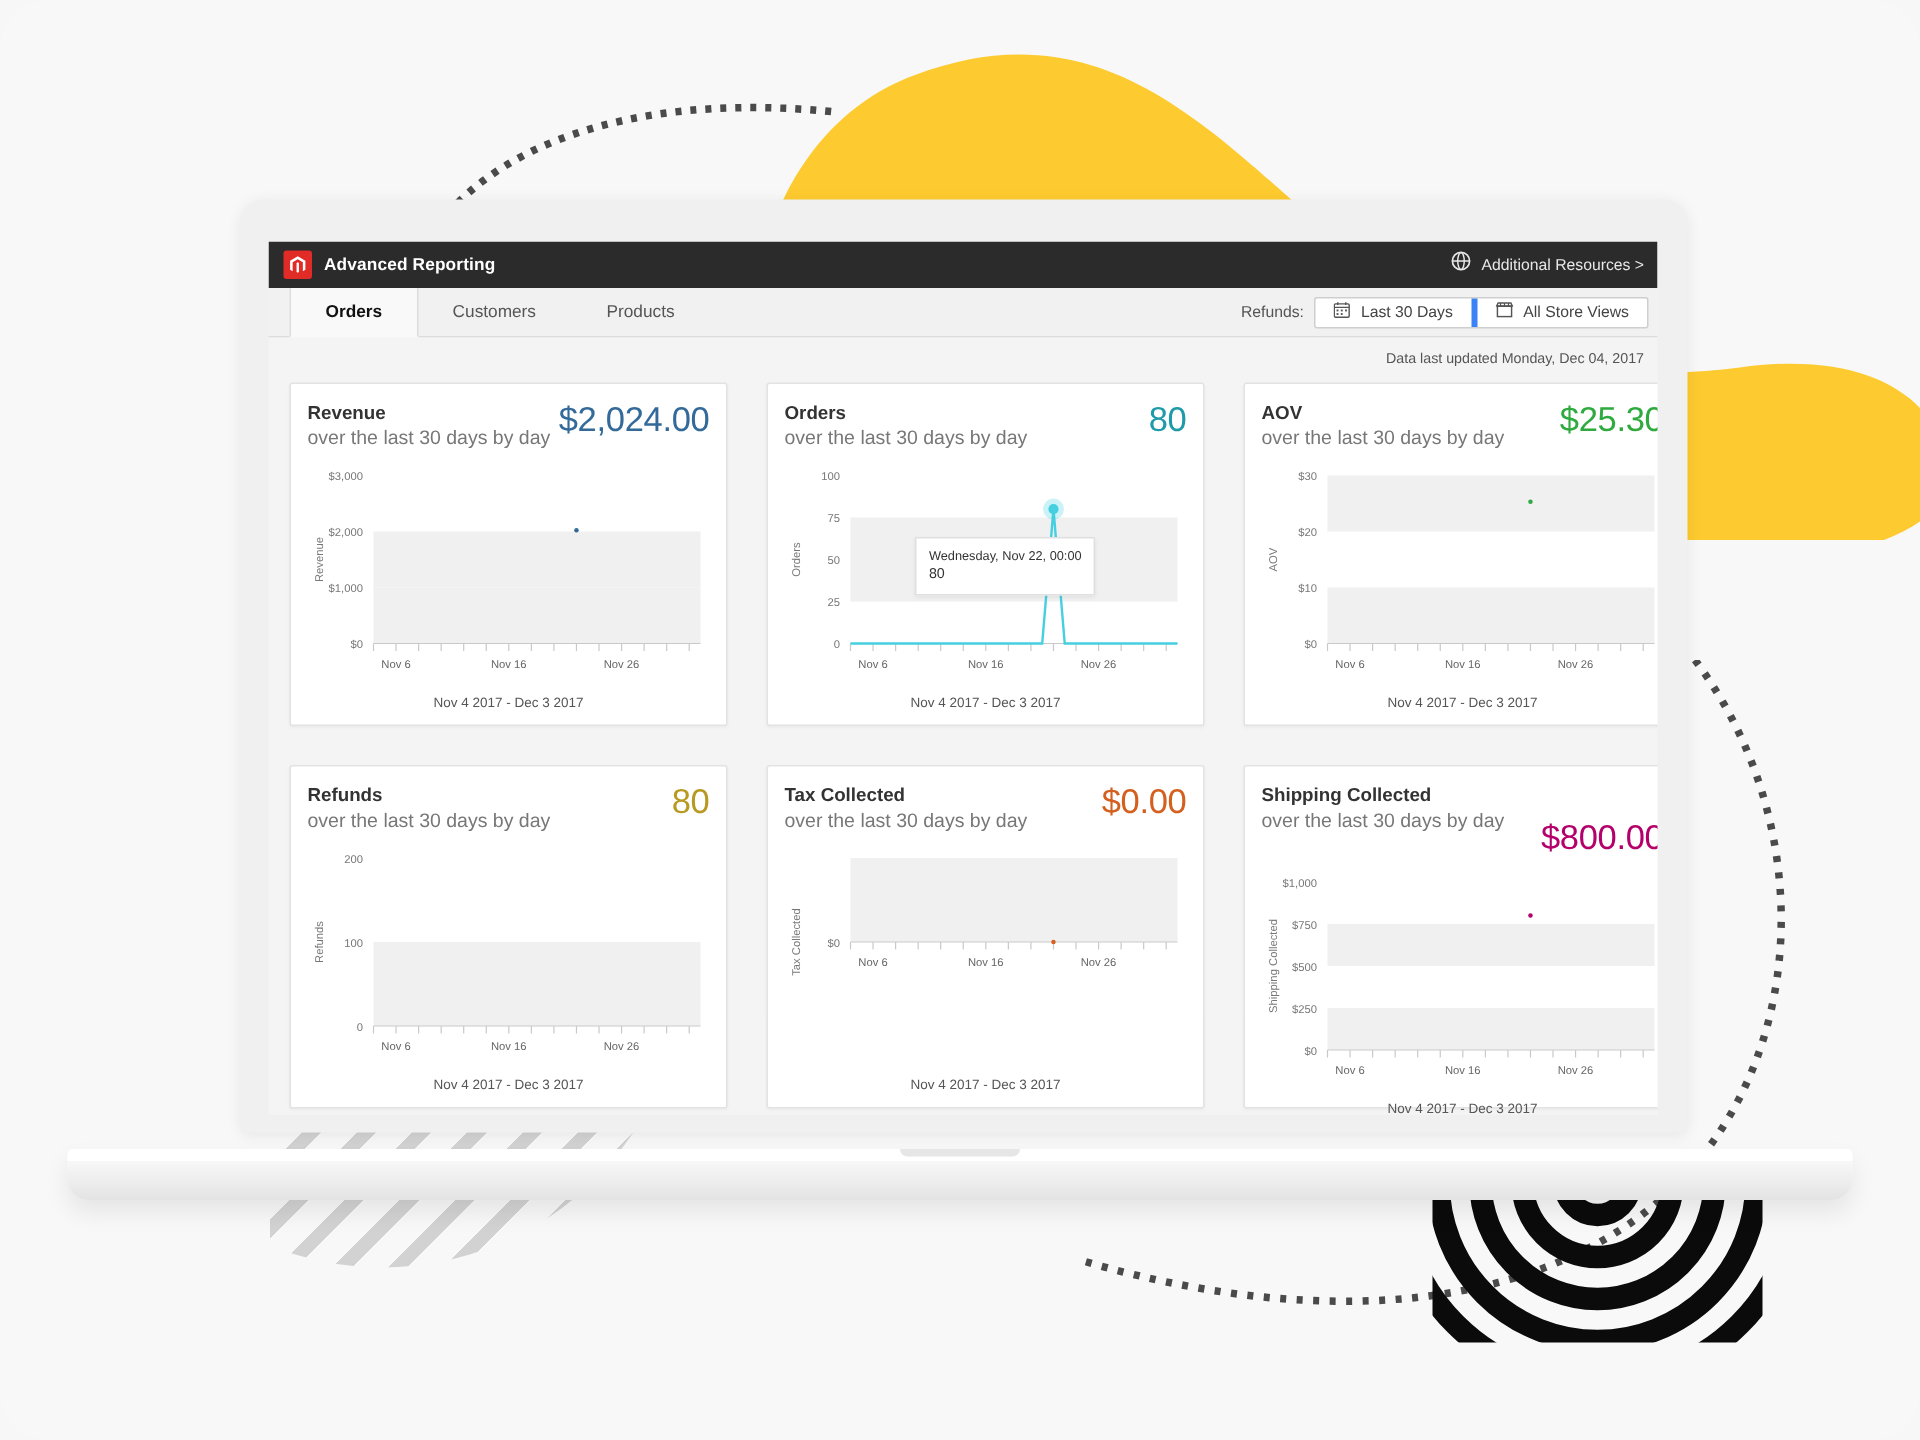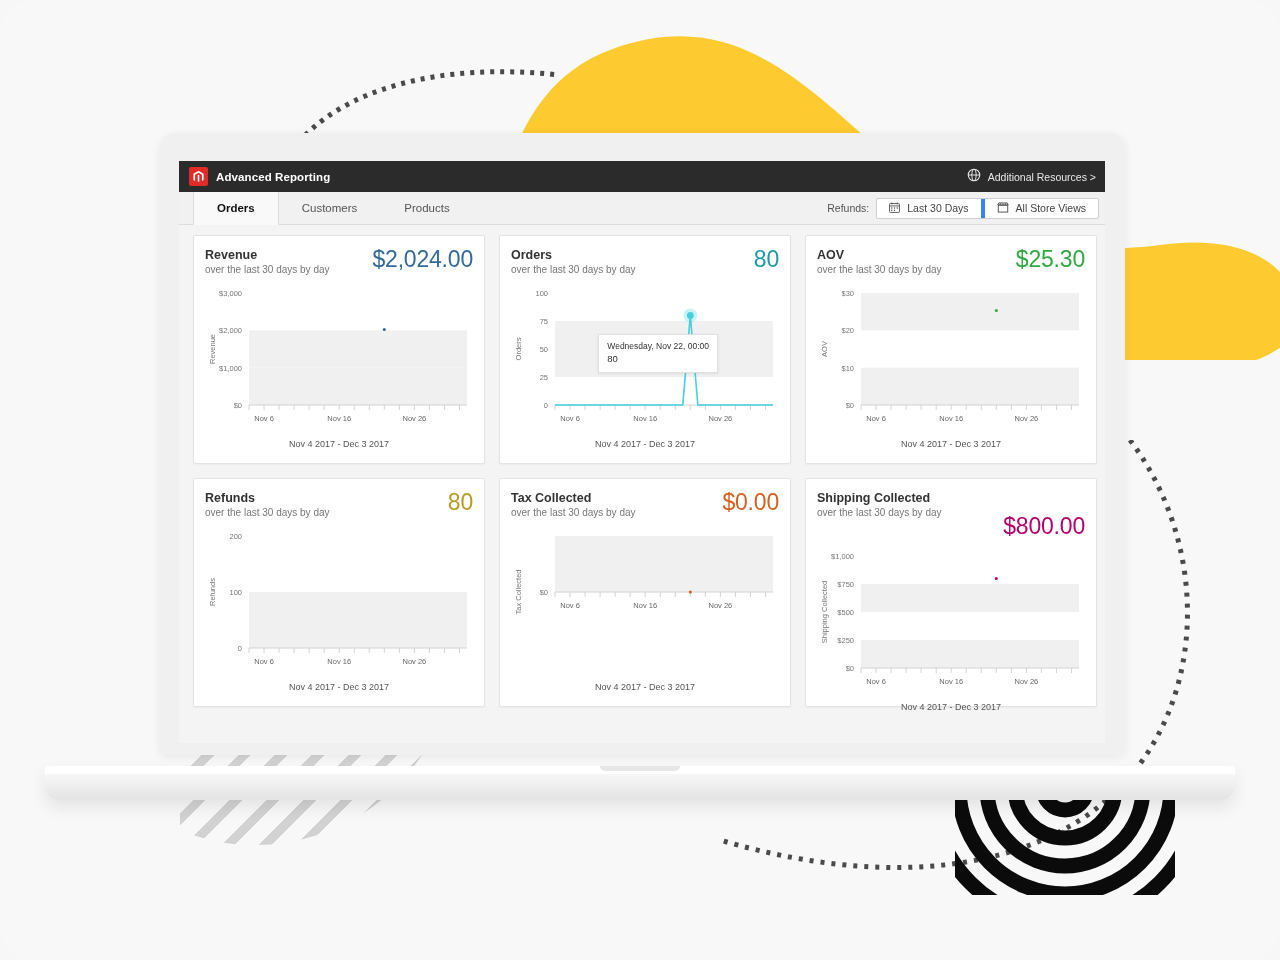--- a/index.html
+++ b/index.html
@@ -117,32 +117,32 @@
 
   
   #updated-line {
     text-align: right; font-size: 9.5px; color: #555;
     padding: 9px 9px 0 0; background: #f4f4f4;
   }
 
   
   #card-grid {
     display: grid; grid-template-columns: repeat(3, 1fr);
-    gap: 14px; padding: 10px 14px 14px 14px;
+    gap: 26px; padding: 10px 14px 14px 14px;
     background: #f4f4f4;
   }
   .card {
     background: #fff; border: 1px solid #e3e3e3; border-radius: 2px;
     padding: 12px 11px 8px 11px;
     box-shadow: 0 1px 2px rgba(0,0,0,0.04);
     height: 229px; position: relative;
   }
   .card-head { display: flex; justify-content: space-between; align-items: flex-start; }
   .card-title { font-size: 12.5px; font-weight: bold; color: #333; line-height: 1.15; }
-  .card-sub { font-size: 10px; color: #777; margin-top: 2px; }
+  .card-sub { font-size: 13px; color: #777; margin-top: 2px; }
   .card-value { font-size: 23px; font-weight: normal; line-height: 1; letter-spacing: -.2px; }
 
   .chart-wrap { position: relative; margin-top: 10px; height: 150px; }
   .chart-svg { display: block; }
   .x-range-label {
     position: absolute; bottom: -14px; left: 0; right: 0;
     text-align: center; font-size: 9px; color: #555;
   }
 
   
@@ -257,20 +257,21 @@
                 <line x1="7.5" y1="0.9" x2="7.5" y2="3.4" stroke="#555" stroke-width="1"></line>
                 <line x1="10.8" y1="0.9" x2="10.8" y2="3.4" stroke="#555" stroke-width="1"></line>
               </svg>
             </span>
             <span>All Store Views</span>
           </div>
         </div>
       </div>
     </div>
 
+    <div id="updated-line">Data last updated Monday, Dec 04, 2017</div>
 
     <div id="card-grid">
         <div class="card">
           <div class="card-head">
             <div>
               <div class="card-title">Revenue</div>
               <div class="card-sub">over the last 30 days by day</div>
             </div>
             <div class="card-value" style="color: rgb(51, 106, 153);">$2,024.00</div>
           </div>

